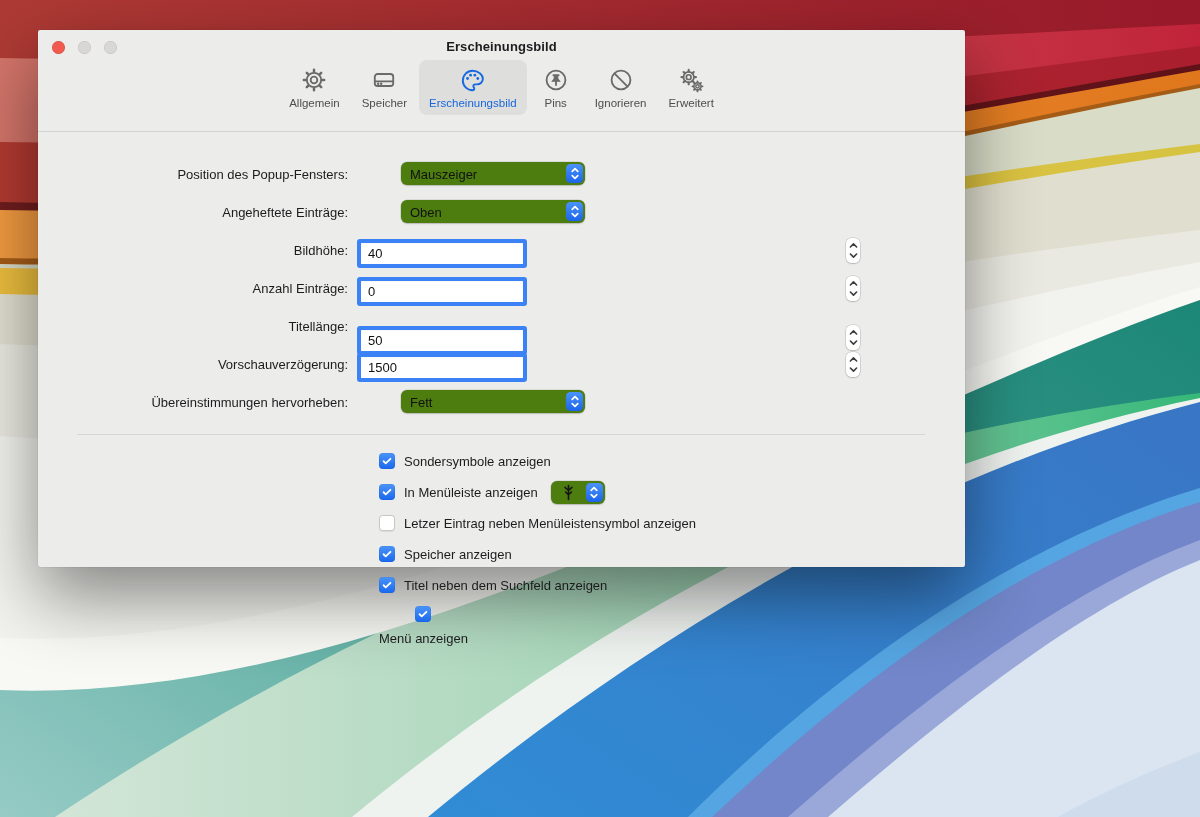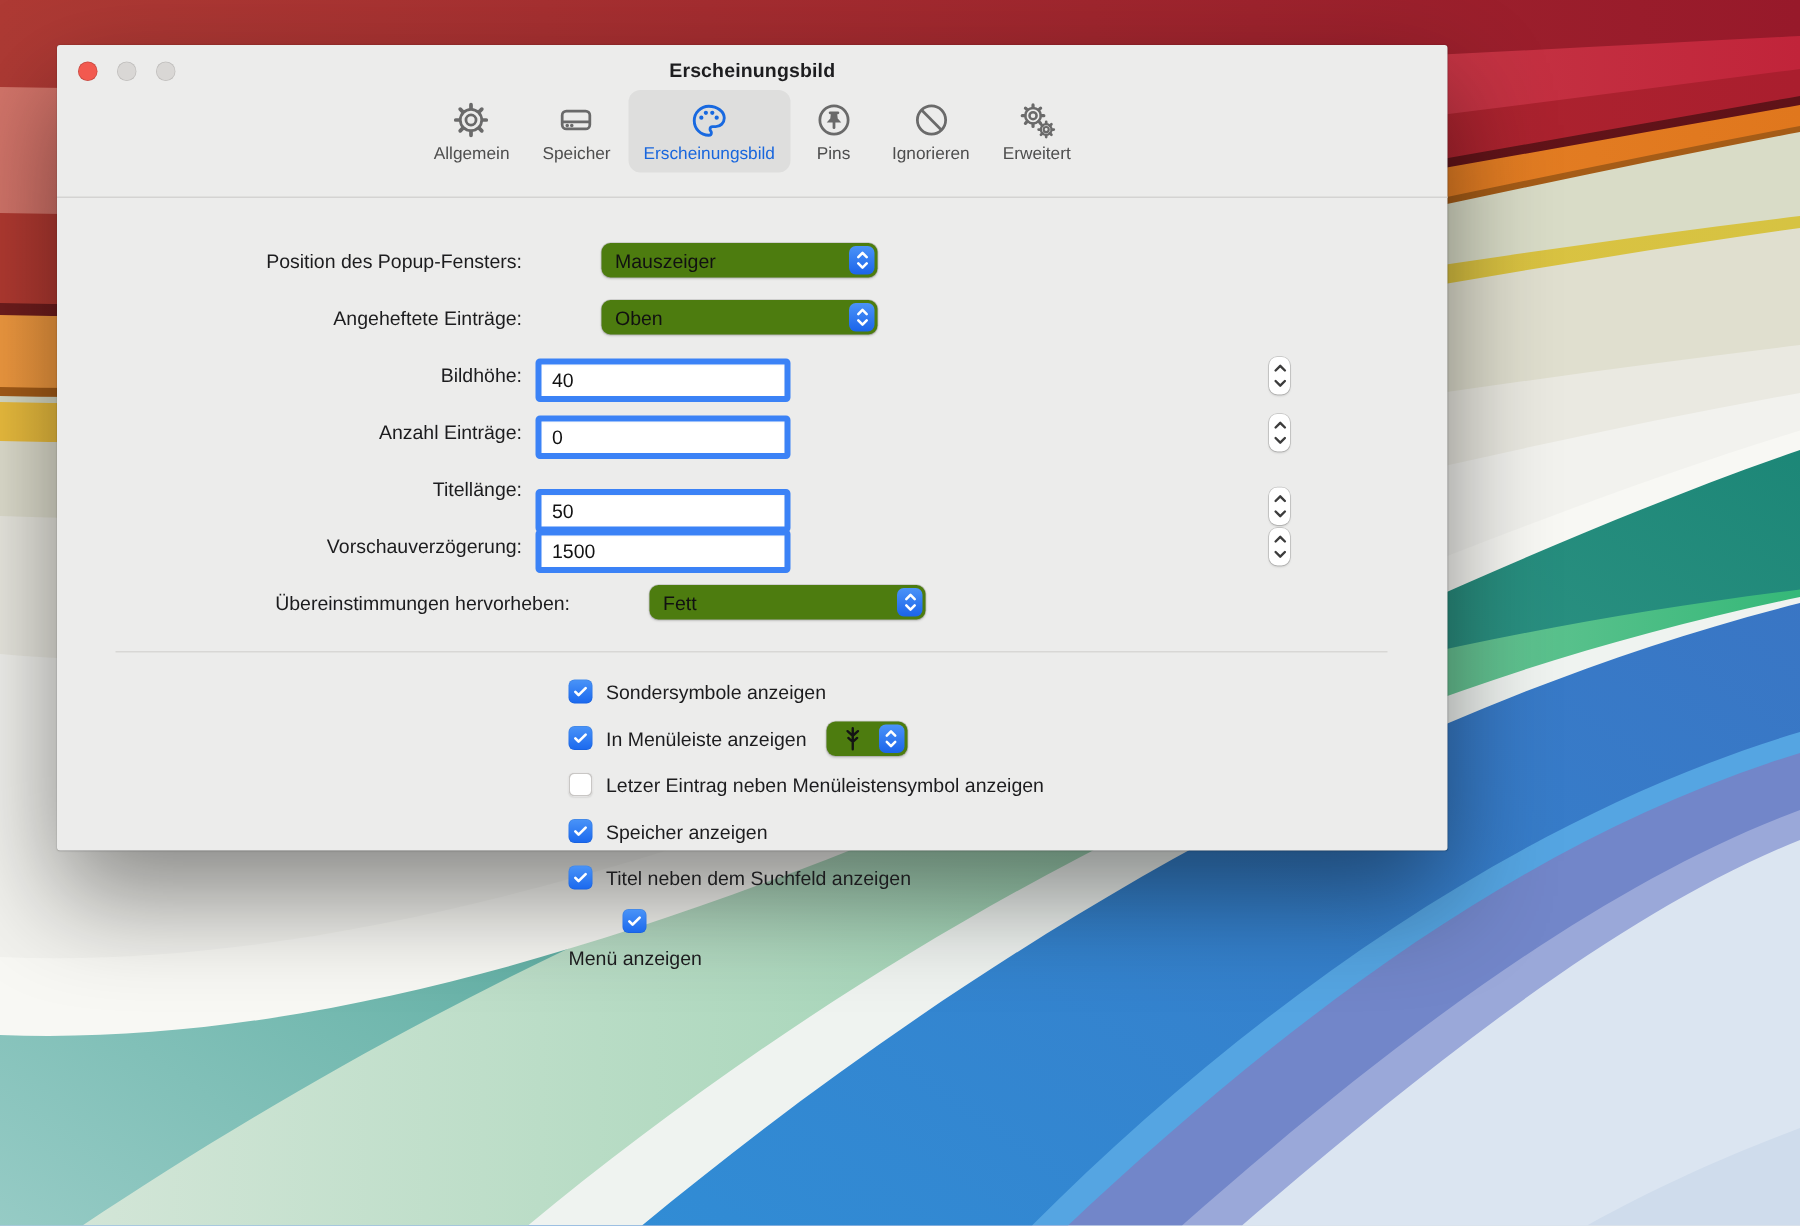--- a/index.html
+++ b/index.html
@@ -325,21 +325,21 @@
         <svg width="9" height="7" viewBox="0 0 9 7" fill="none" stroke="#3c3c3c" stroke-width="1.6" stroke-linecap="round" stroke-linejoin="round">
             <path d="M1.4 5 4.5 1.9 7.6 5"></path>
           </svg>
         <svg width="9" height="7" viewBox="0 0 9 7" fill="none" stroke="#3c3c3c" stroke-width="1.6" stroke-linecap="round" stroke-linejoin="round">
             <path d="M1.4 2 4.5 5.1 7.6 2"></path>
           </svg>
       </span>
     </div>
   </div>
 
-  <div class="row" style="top:360px;width:100%;margin-left:32px;">
+  <div class="row" style="top:360px;width:100%;">
     <div class="row-label">Übereinstimmungen hervorheben:</div>
     <div class="ctl select">
       <span class="val">Fett</span>
       <span class="cap">
         <svg width="10" height="15" viewBox="0 0 10 15" fill="none" stroke="#fff" stroke-width="1.7" stroke-linecap="round" stroke-linejoin="round">
           <path d="M2.2 5.4 5 2.6l2.8 2.8M2.2 9.6 5 12.4l2.8-2.8"></path>
         </svg>
       </span>
     </div>
   </div>

